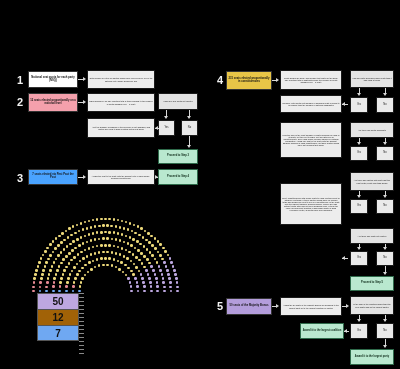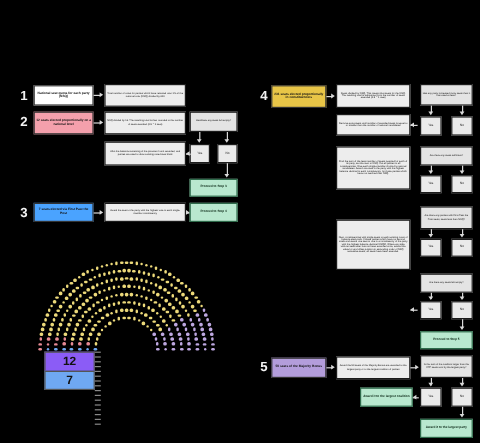--- a/index.html
+++ b/index.html
@@ -491,21 +491,24 @@
       <div class="seat" style="left: 118.771px; top: 89.7px; background: rgb(189, 167, 224);"></div>
       <div class="seat" style="left: 125.343px; top: 89.7px; background: rgb(189, 167, 224);"></div>
       <div class="seat" style="left: 131.914px; top: 89.7px; background: rgb(189, 167, 224);"></div>
       <div class="seat" style="left: 138.486px; top: 89.7px; background: rgb(189, 167, 224);"></div>
       <div class="seat" style="left: 145.057px; top: 89.7px; background: rgb(189, 167, 224);"></div>
       <div class="seat" style="left: 151.629px; top: 89.7px; background: rgb(189, 167, 224);"></div>
       <div class="seat" style="left: 158.2px; top: 89.7px; background: rgb(189, 167, 224);"></div>
     </div>
 
   <div class="legend">
-    <div class="legend-row" style="background: #8b5cf6; text-align: center;">
+    <div class="legend-row" style="background: rgb(189, 167, 224);">
+      <span>50</span>
+    </div>
+    <div class="legend-row" style="background: #a16207; text-align: center;">
       <span>12</span>
     </div>
     <div class="legend-row" style="background: rgb(111, 168, 242);">
       <span>7</span>
     </div>
   </div>
   <div class="ticks">
       <div class="tick" style="top: 0px;"></div>
       <div class="tick" style="top: 4px;"></div>
       <div class="tick" style="top: 8px;"></div>

